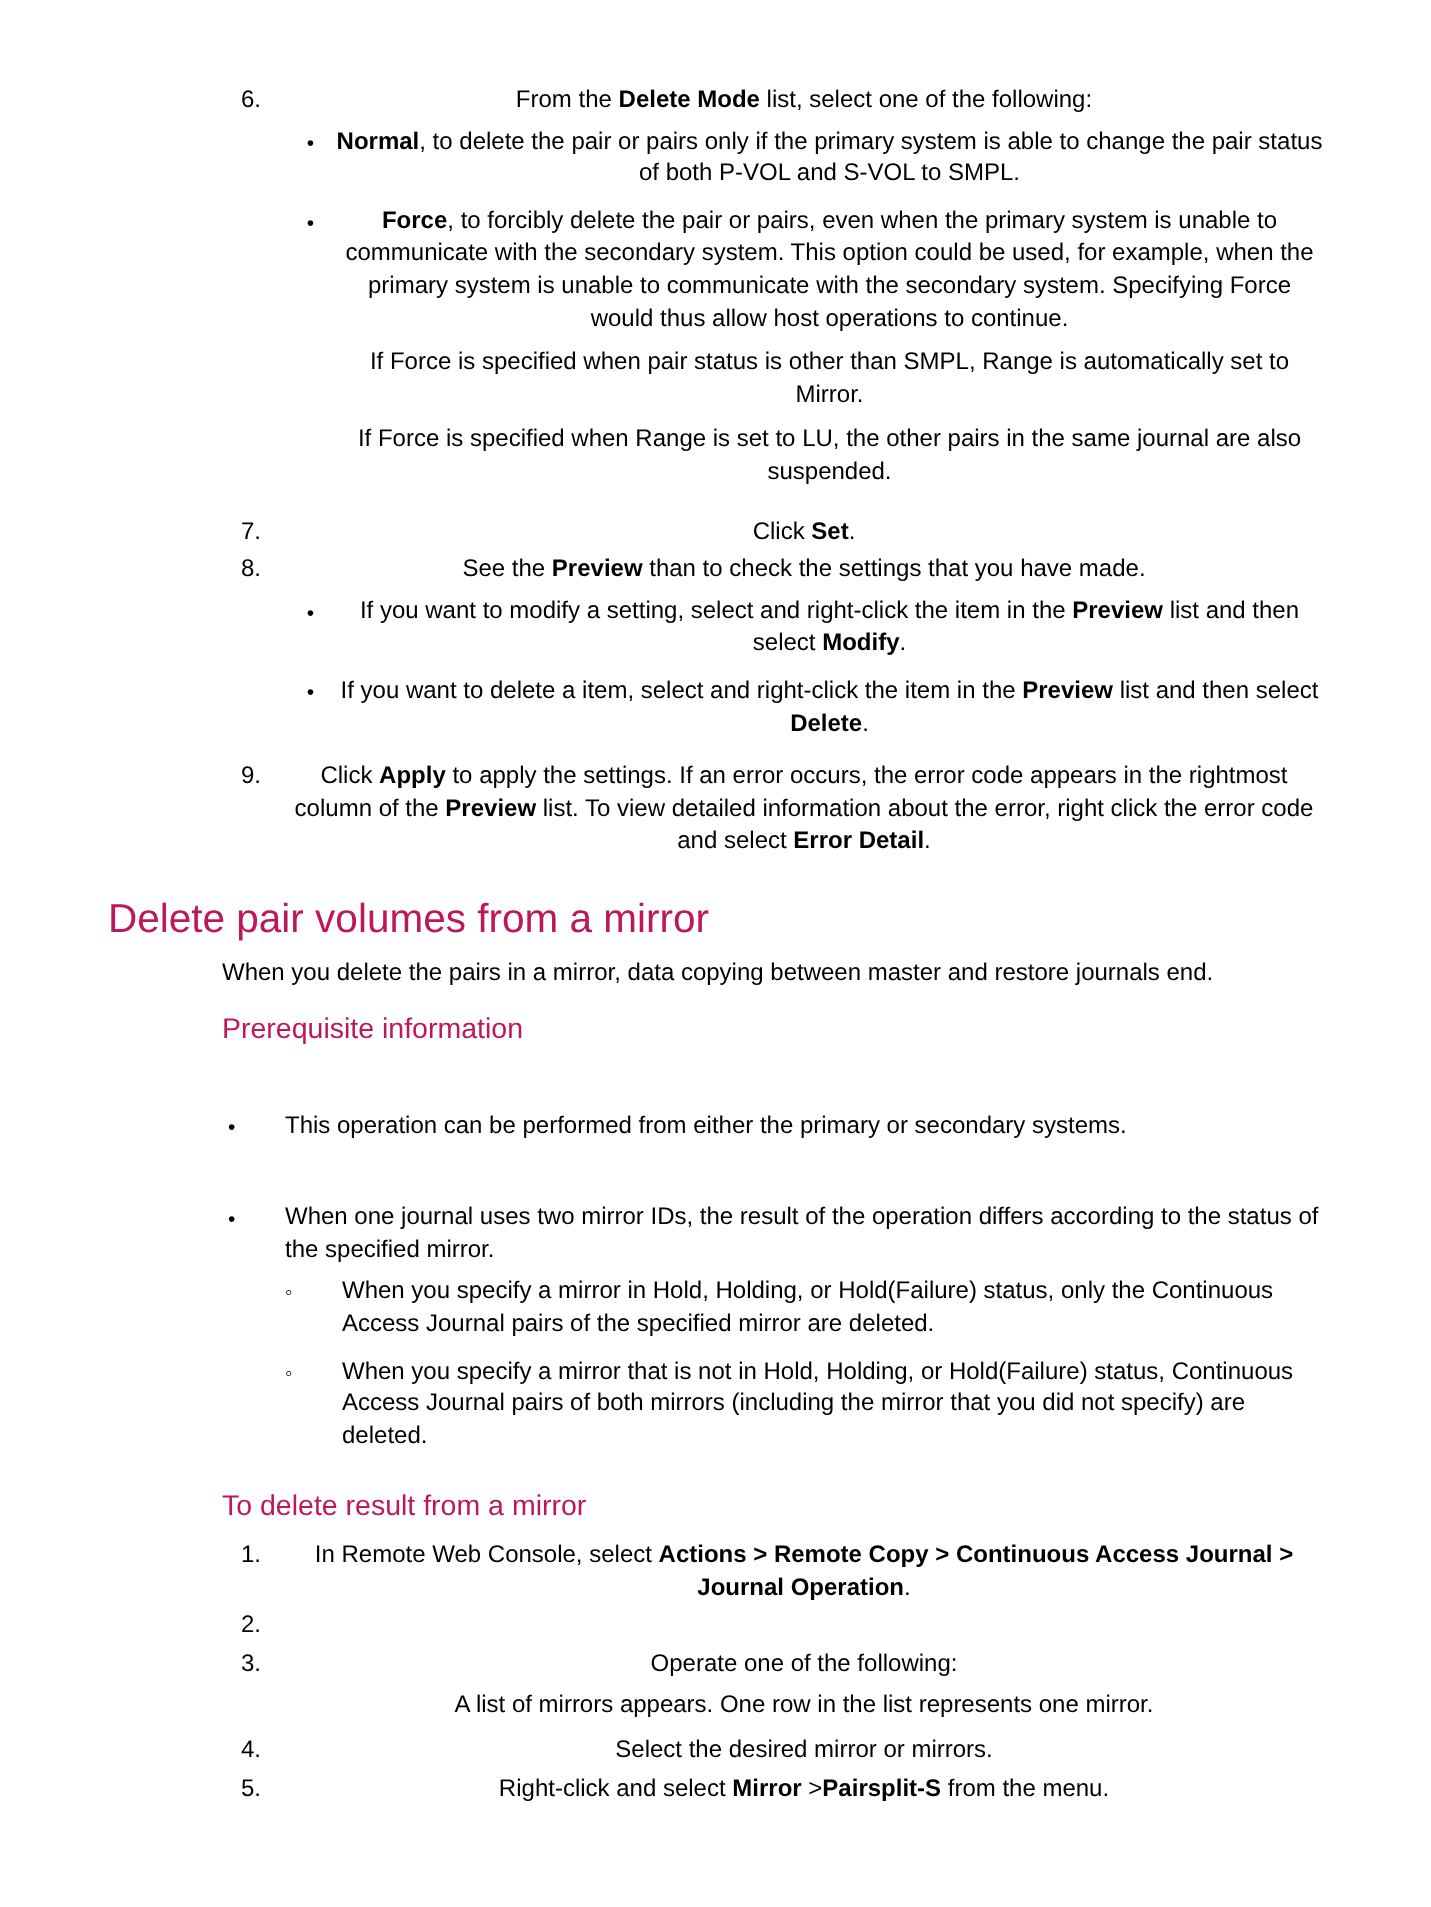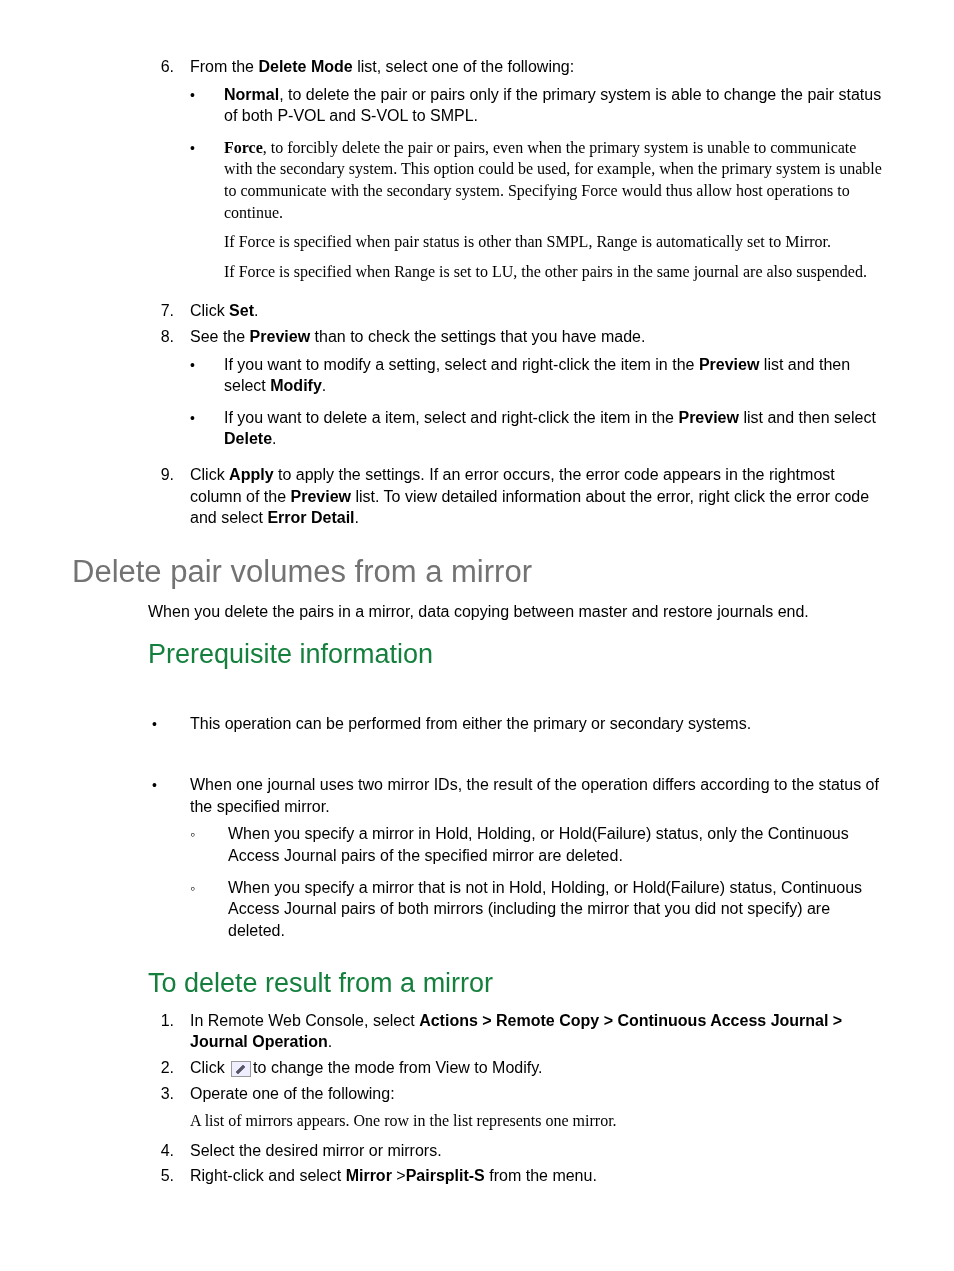--- a/index.html
+++ b/index.html
@@ -22,53 +22,53 @@
     margin-bottom: 4px;
   }
   .num {
     width: 40px;
     flex-shrink: 0;
     text-align: left;
     padding-left: 78px;
     box-sizing: content-box;
   }
   .num-inner { display:inline-block; width:24px; text-align:right; }
-  .li-body { flex: 1; }
+  .li-body { flex: 1; text-align: center; }
   ul.bullets {
     list-style: none;
     padding: 0;
     margin: 6px 0 0 0;
   }
   ul.bullets > li {
     display: flex;
     margin-bottom: 10px;
   }
   .bullet-marker {
     width: 34px;
     flex-shrink: 0;
     color: #000;
     font-size: 14px;
     padding-top: 2px;
   }
   .bullet-marker::before { content: "•"; }
   .bullet-body { flex: 1; }
-  .para { margin: 0 0 4px 0; font-family: Liberation Serif, serif; }
+  .para { margin: 0 0 4px 0; }
   .note-block { margin-top: 8px; }
   h1.section {
     font-family: Arial, Helvetica, sans-serif;
     font-weight: normal;
-    font-size: 31px;
-    color: #737373;
+    font-size: 27px;
+    color: #be185d;
     margin: 22px 0 8px 0;
   }
   h2.sub {
     font-family: Arial, Helvetica, sans-serif;
     font-weight: normal;
-    font-size: 27px;
-    color: #15803d;
+    font-size: 19px;
+    color: #be185d;
     margin: 14px 0 8px 76px;
   }
   .intro {
     margin: 0 0 0 76px;
   }
   ul.prereq {
     list-style: none;
     padding: 0;
     margin: 6px 0 0 0;
   }
@@ -208,25 +208,20 @@
 
   <li>
     <div class="num"><span class="num-inner">1.</span></div>
     <div class="li-body">
       <span>In Remote Web Console, select </span><b>Actions &gt; Remote Copy &gt; Continuous Access Journal &gt; Journal Operation</b><span>.</span>
     </div>
   </li>
 
   <li>
     <div class="num"><span class="num-inner">2.</span></div>
-    <div class="li-body">
-      <span>Click </span><span class="icon-box"><svg width="14" height="12" viewBox="0 0 14 12">
-            <path d="M2 9 L9 2 L11 4 L4 11 Z" fill="#556" stroke="#334" stroke-width="0.5"></path>
-          </svg></span><span>to change the mode from View to Modify.</span>
-    </div>
   </li>
 
   <li>
     <div class="num"><span class="num-inner">3.</span></div>
     <div class="li-body">
       <span>Operate one of the following:</span>
       <ul class="bullets">
       </ul>
       <p class="para" style="margin-top:6px">A list of mirrors appears. One row in the list represents one mirror.</p>
     </div>

